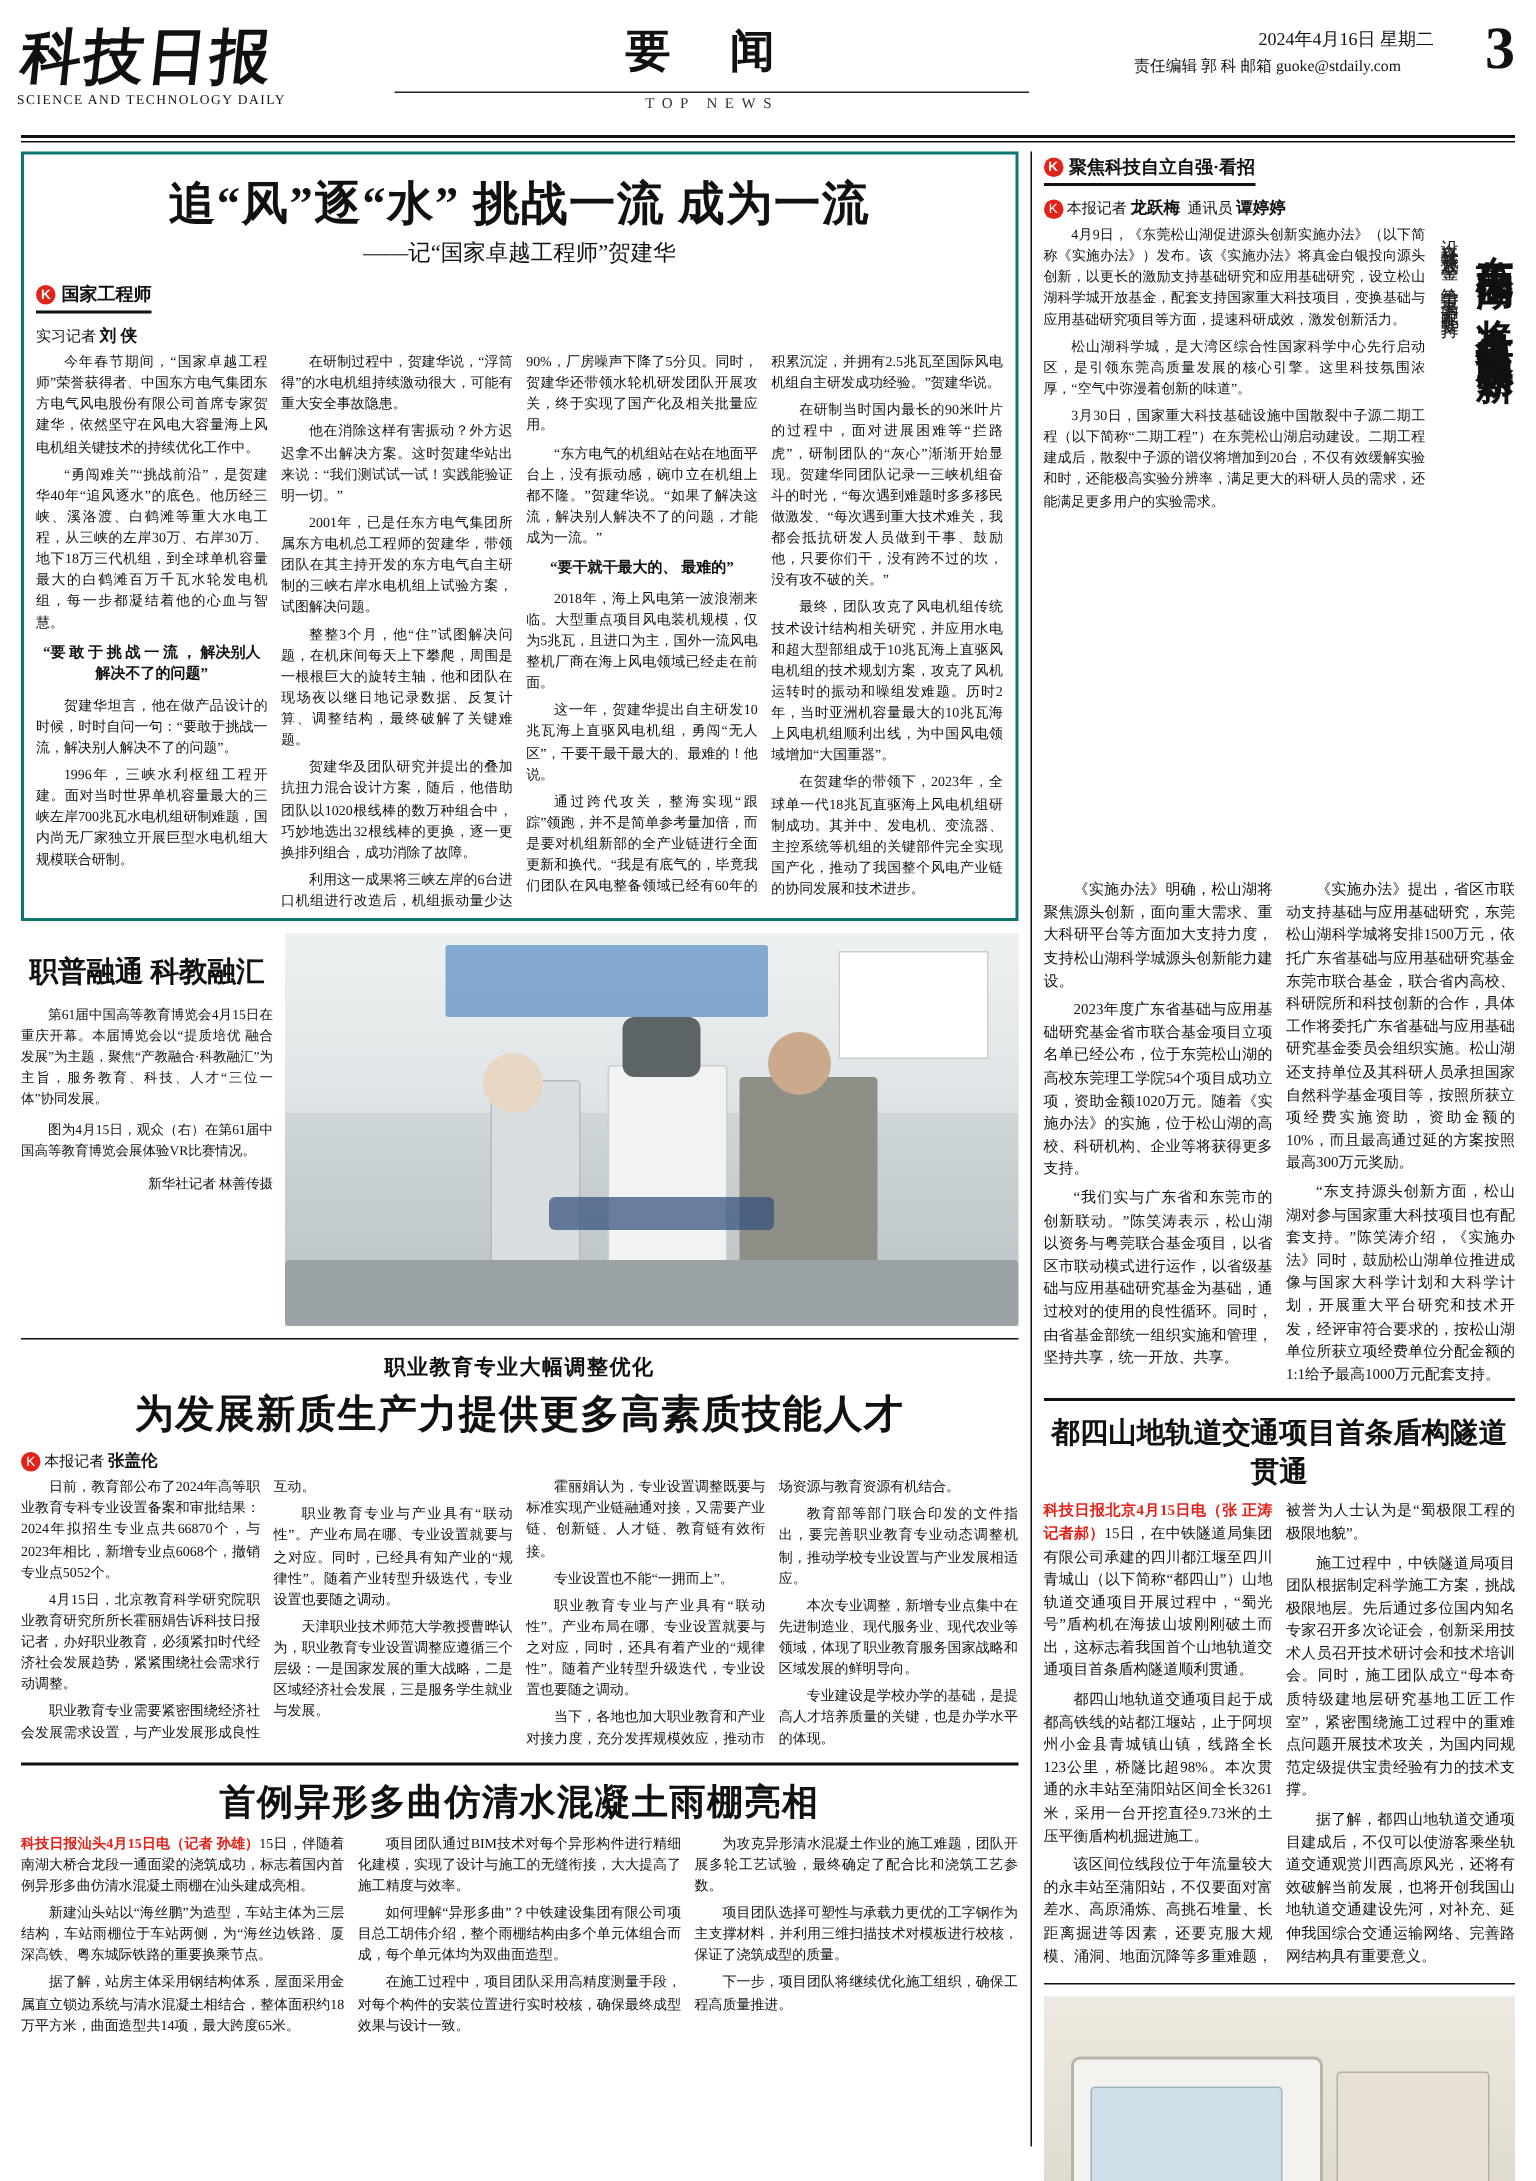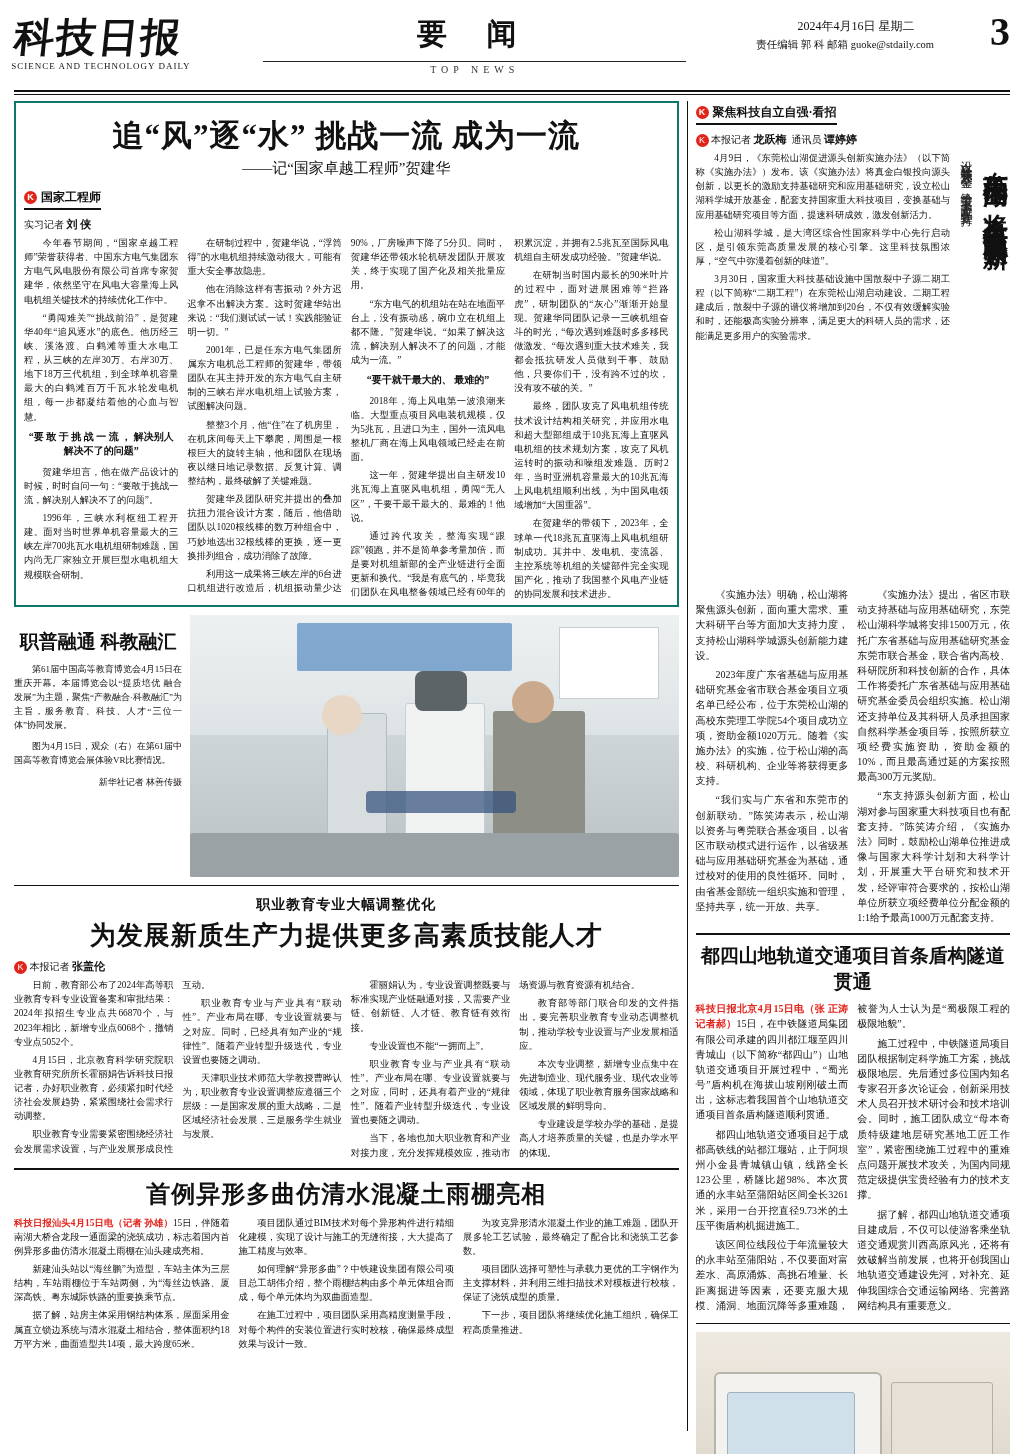--- a/index.html
+++ b/index.html
@@ -13,21 +13,21 @@
   
   .masthead{display:flex;align-items:flex-start;justify-content:space-between;height:78px;}
   .logo{font-family:"Liberation Serif",serif;font-weight:bold;font-size:40px;letter-spacing:2px;color:#111;line-height:1;padding-top:8px;
         transform:skewX(-6deg);}
   .logo small{display:block;font-size:9px;letter-spacing:1px;transform:skewX(6deg);font-weight:normal;margin-top:4px;}
   .center-title{text-align:center;flex:1;padding-top:4px;}
   .center-title .cn{font-size:30px;font-weight:bold;letter-spacing:16px;}
   .center-title .en{font-size:10px;letter-spacing:5px;color:#333;margin-top:2px;}
   .center-title .rule{height:1px;background:#222;margin:6px 70px 0 70px;}
   .meta{text-align:right;font-size:10.5px;line-height:1.7;padding-top:6px;min-width:250px;position:relative;}
-  .meta .date{font-size:12px;text-align:center;}
+  .meta .date{font-size:12px;}
   .pageno{position:absolute;right:0;top:2px;font-size:40px;font-weight:bold;line-height:1;}
   .meta .l2{margin-right:54px;}
   .meta .l3{margin-right:76px;}
 
   .topline{height:2px;background:#111;margin-top:2px;}
   .topline2{height:1px;background:#111;margin-top:2px;}
 
   
   .body-wrap{display:flex;gap:8px;margin-top:6px;height:1330px;}
   .left{width:668px;}
@@ -126,21 +126,21 @@
         <div class="cols4">
           <p>今年春节期间，“国家卓越工程师”荣誉获得者、中国东方电气集团东方电气风电股份有限公司首席专家贺建华，依然坚守在风电大容量海上风电机组关键技术的持续优化工作中。</p>
           <p>“勇闯难关”“挑战前沿”，是贺建华40年“追风逐水”的底色。他历经三峡、溪洛渡、白鹤滩等重大水电工程，从三峡的左岸30万、右岸30万、地下18万三代机组，到全球单机容量最大的白鹤滩百万千瓦水轮发电机组，每一步都凝结着他的心血与智慧。</p>
           <p class="quote">“要 敢 于 挑 战 一 流 ，
 解决别人解决不了的问题”</p>
           <p>贺建华坦言，他在做产品设计的时候，时时自问一句：“要敢于挑战一流，解决别人解决不了的问题”。</p>
           <p>1996年，三峡水利枢纽工程开建。面对当时世界单机容量最大的三峡左岸700兆瓦水电机组研制难题，国内尚无厂家独立开展巨型水电机组大规模联合研制。</p>
           <p>在研制过程中，贺建华说，“浮筒得”的水电机组持续激动很大，可能有重大安全事故隐患。</p>
           <p>他在消除这样有害振动？外方迟迟拿不出解决方案。这时贺建华站出来说：“我们测试试一试！实践能验证明一切。”</p>
           <p>2001年，已是任东方电气集团所属东方电机总工程师的贺建华，带领团队在其主持开发的东方电气自主研制的三峡右岸水电机组上试验方案，试图解决问题。</p>
-          <p>整整3个月，他“住”在了机房里，在机床间每天上下攀爬，周围是一根根巨大的旋转主轴，他和团队在现场夜以继日地记录数据、反复计算、调整结构，最终破解了关键难题。</p>
+          <p>整整3个月，他“住”试图解决问题，在机床间每天上下攀爬，周围是一根根巨大的旋转主轴，他和团队在现场夜以继日地记录数据、反复计算、调整结构，最终破解了关键难题。</p>
           <p>贺建华及团队研究并提出的叠加抗扭力混合设计方案，随后，他借助团队以1020根线棒的数万种组合中，巧妙地选出32根线棒的更换，逐一更换排列组合，成功消除了故障。</p>
           <p>利用这一成果将三峡左岸的6台进口机组进行改造后，机组振动量少达90%，厂房噪声下降了5分贝。同时，贺建华还带领水轮机研发团队开展攻关，终于实现了国产化及相关批量应用。</p>
           <p>“东方电气的机组站在站在地面平台上，没有振动感，碗巾立在机组上都不隆。”贺建华说。“如果了解决这流，解决别人解决不了的问题，才能成为一流。”</p>
           <p class="quote">“要干就干最大的、
 最难的”</p>
           <p>2018年，海上风电第一波浪潮来临。大型重点项目风电装机规模，仅为5兆瓦，且进口为主，国外一流风电整机厂商在海上风电领域已经走在前面。</p>
           <p>这一年，贺建华提出自主研发10兆瓦海上直驱风电机组，勇闯“无人区”，干要干最干最大的、最难的！他说。</p>
           <p>通过跨代攻关，整海实现“跟踪”领跑，并不是简单参考量加倍，而是要对机组新部的全产业链进行全面更新和换代。“我是有底气的，毕竟我们团队在风电整备领域已经有60年的积累沉淀，并拥有2.5兆瓦至国际风电机组自主研发成功经验。”贺建华说。</p>
           <p>在研制当时国内最长的90米叶片的过程中，面对进展困难等“拦路虎”，研制团队的“灰心”渐渐开始显现。贺建华同团队记录一三峡机组奋斗的时光，“每次遇到难题时多多移民做激发、“每次遇到重大技术难关，我都会抵抗研发人员做到干事、鼓励他，只要你们干，没有跨不过的坎，没有攻不破的关。”</p>
           <p>最终，团队攻克了风电机组传统技术设计结构相关研究，并应用水电和超大型部组成于10兆瓦海上直驱风电机组的技术规划方案，攻克了风机运转时的振动和噪组发难题。历时2年，当时亚洲机容量最大的10兆瓦海上风电机组顺利出线，为中国风电领域增加“大国重器”。</p>

